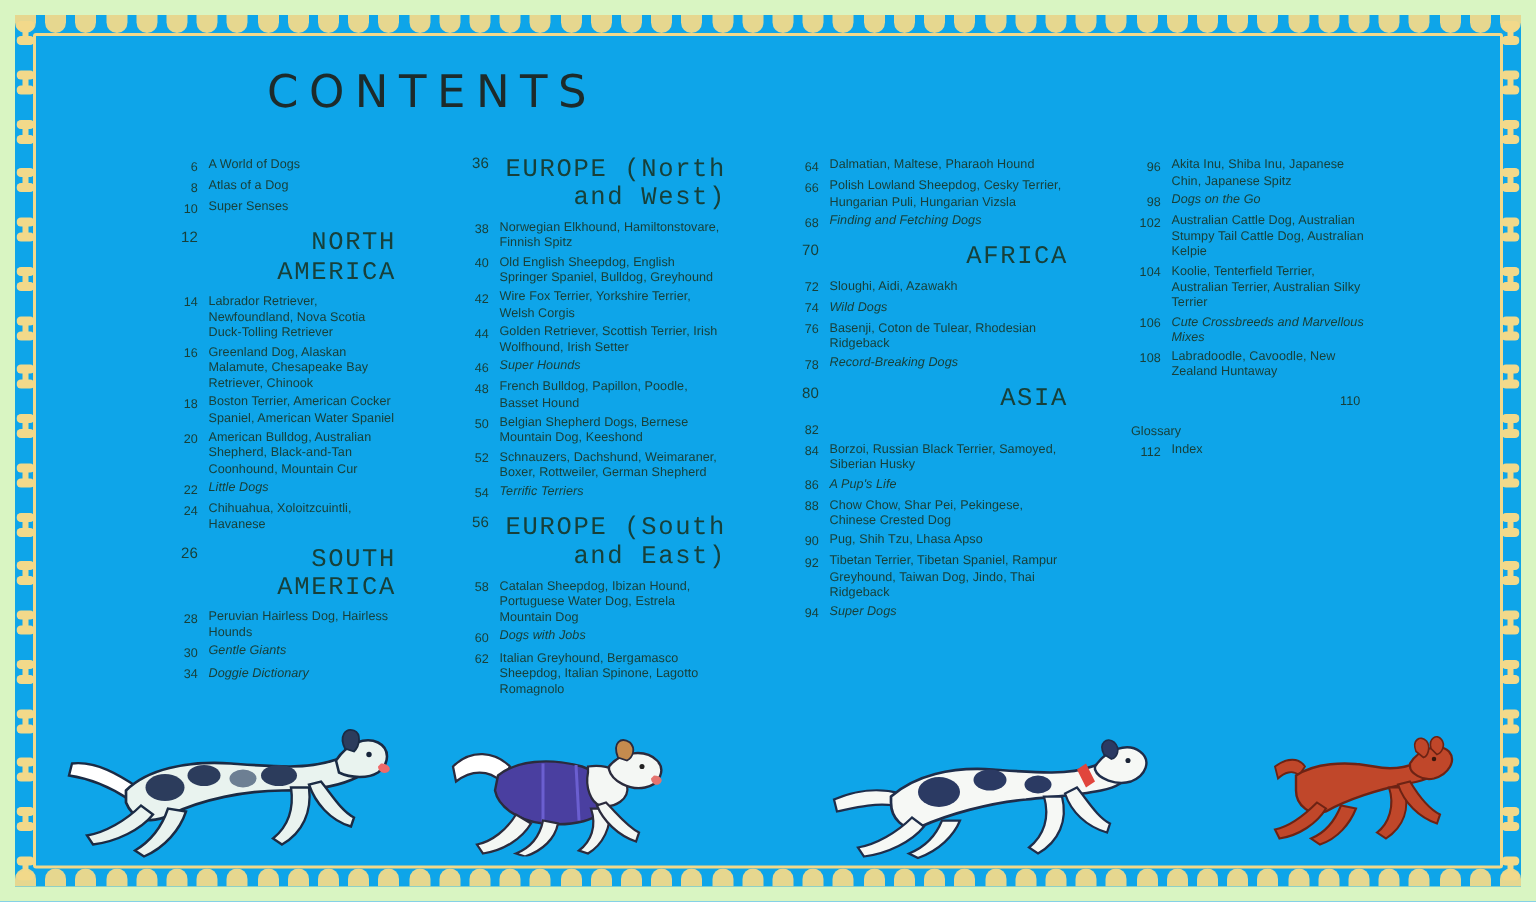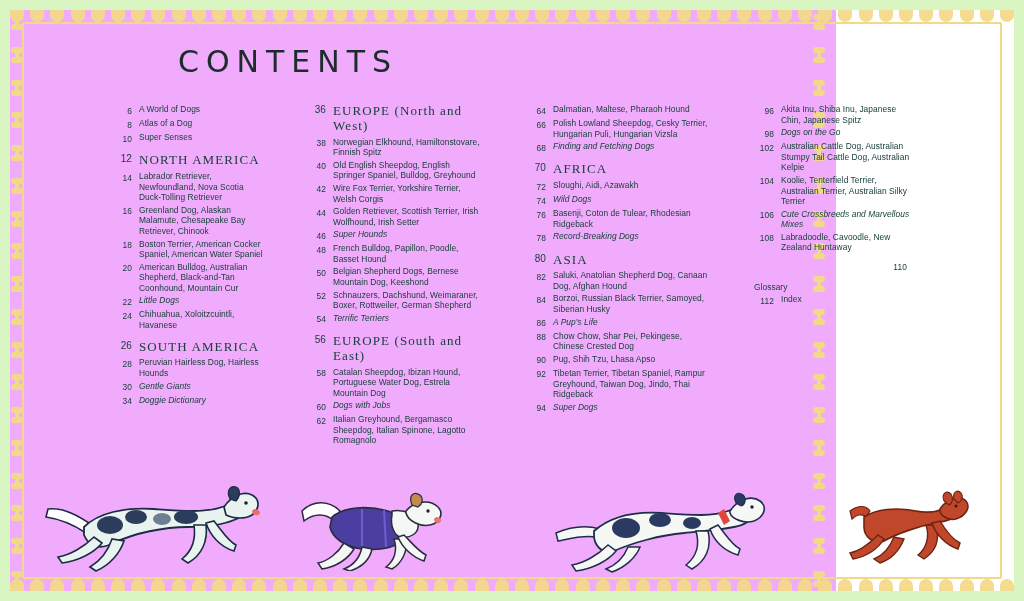--- a/index.html
+++ b/index.html
@@ -8,23 +8,23 @@
   }
   body {
     width: 1024px;
     height: 601px;
     background: #ffffff;
     font-family: "Liberation Sans", sans-serif;
     overflow: hidden;
   }
   #page {
     position: relative;
-    width: 836px;
+    width: 1024px;
     height: 601px;
-    background: #f0abfc;
+    background: #0ea5e9;
     box-sizing: border-box;
   }
   
   .border-outer {
     position: absolute;
     left: 0; top: 0;
     width: 1024px; height: 601px;
     box-sizing: border-box;
     border: 10px solid #d9f5c2;
   }
@@ -144,25 +144,26 @@
     letter-spacing: .05px;
   }
   
   .entry.section { margin-top: 9px; margin-bottom: 3px; }
   .entry.section .pg {
     font-size: 10px;
     color: #17403a;
     padding-top: 0;
   }
   .entry.section .txt {
-    font-size: 13px;
+    font-size: 17px;
     letter-spacing: 1.1px;
     color: #17403a;
-    font-family: Liberation Serif, serif;
+    font-family: Liberation Mono, monospace;
     line-height: 1.14;
+    text-align: right;
   }
   .entry.italic .txt {
     font-style: italic;
   }
   .entry.first { margin-top: 0; }
   .entry.gap { margin-top: 7px; flex-direction: column; }
 
   
   .dogs {
     position: absolute;
@@ -553,21 +554,20 @@
       <div class="entry italic">
         <div class="pg">78</div>
         <div class="txt">Record-Breaking Dogs</div>
       </div>
       <div class="entry section">
         <div class="pg">80</div>
         <div class="txt">ASIA</div>
       </div>
       <div class="entry">
         <div class="pg">82</div>
-        <div class="txt">Saluki, Anatolian Shepherd Dog, Canaan Dog, Afghan Hound</div>
       </div>
       <div class="entry">
         <div class="pg">84</div>
         <div class="txt">Borzoi, Russian Black Terrier, Samoyed, Siberian Husky</div>
       </div>
       <div class="entry italic">
         <div class="pg">86</div>
         <div class="txt">A Pup's Life</div>
       </div>
       <div class="entry">

